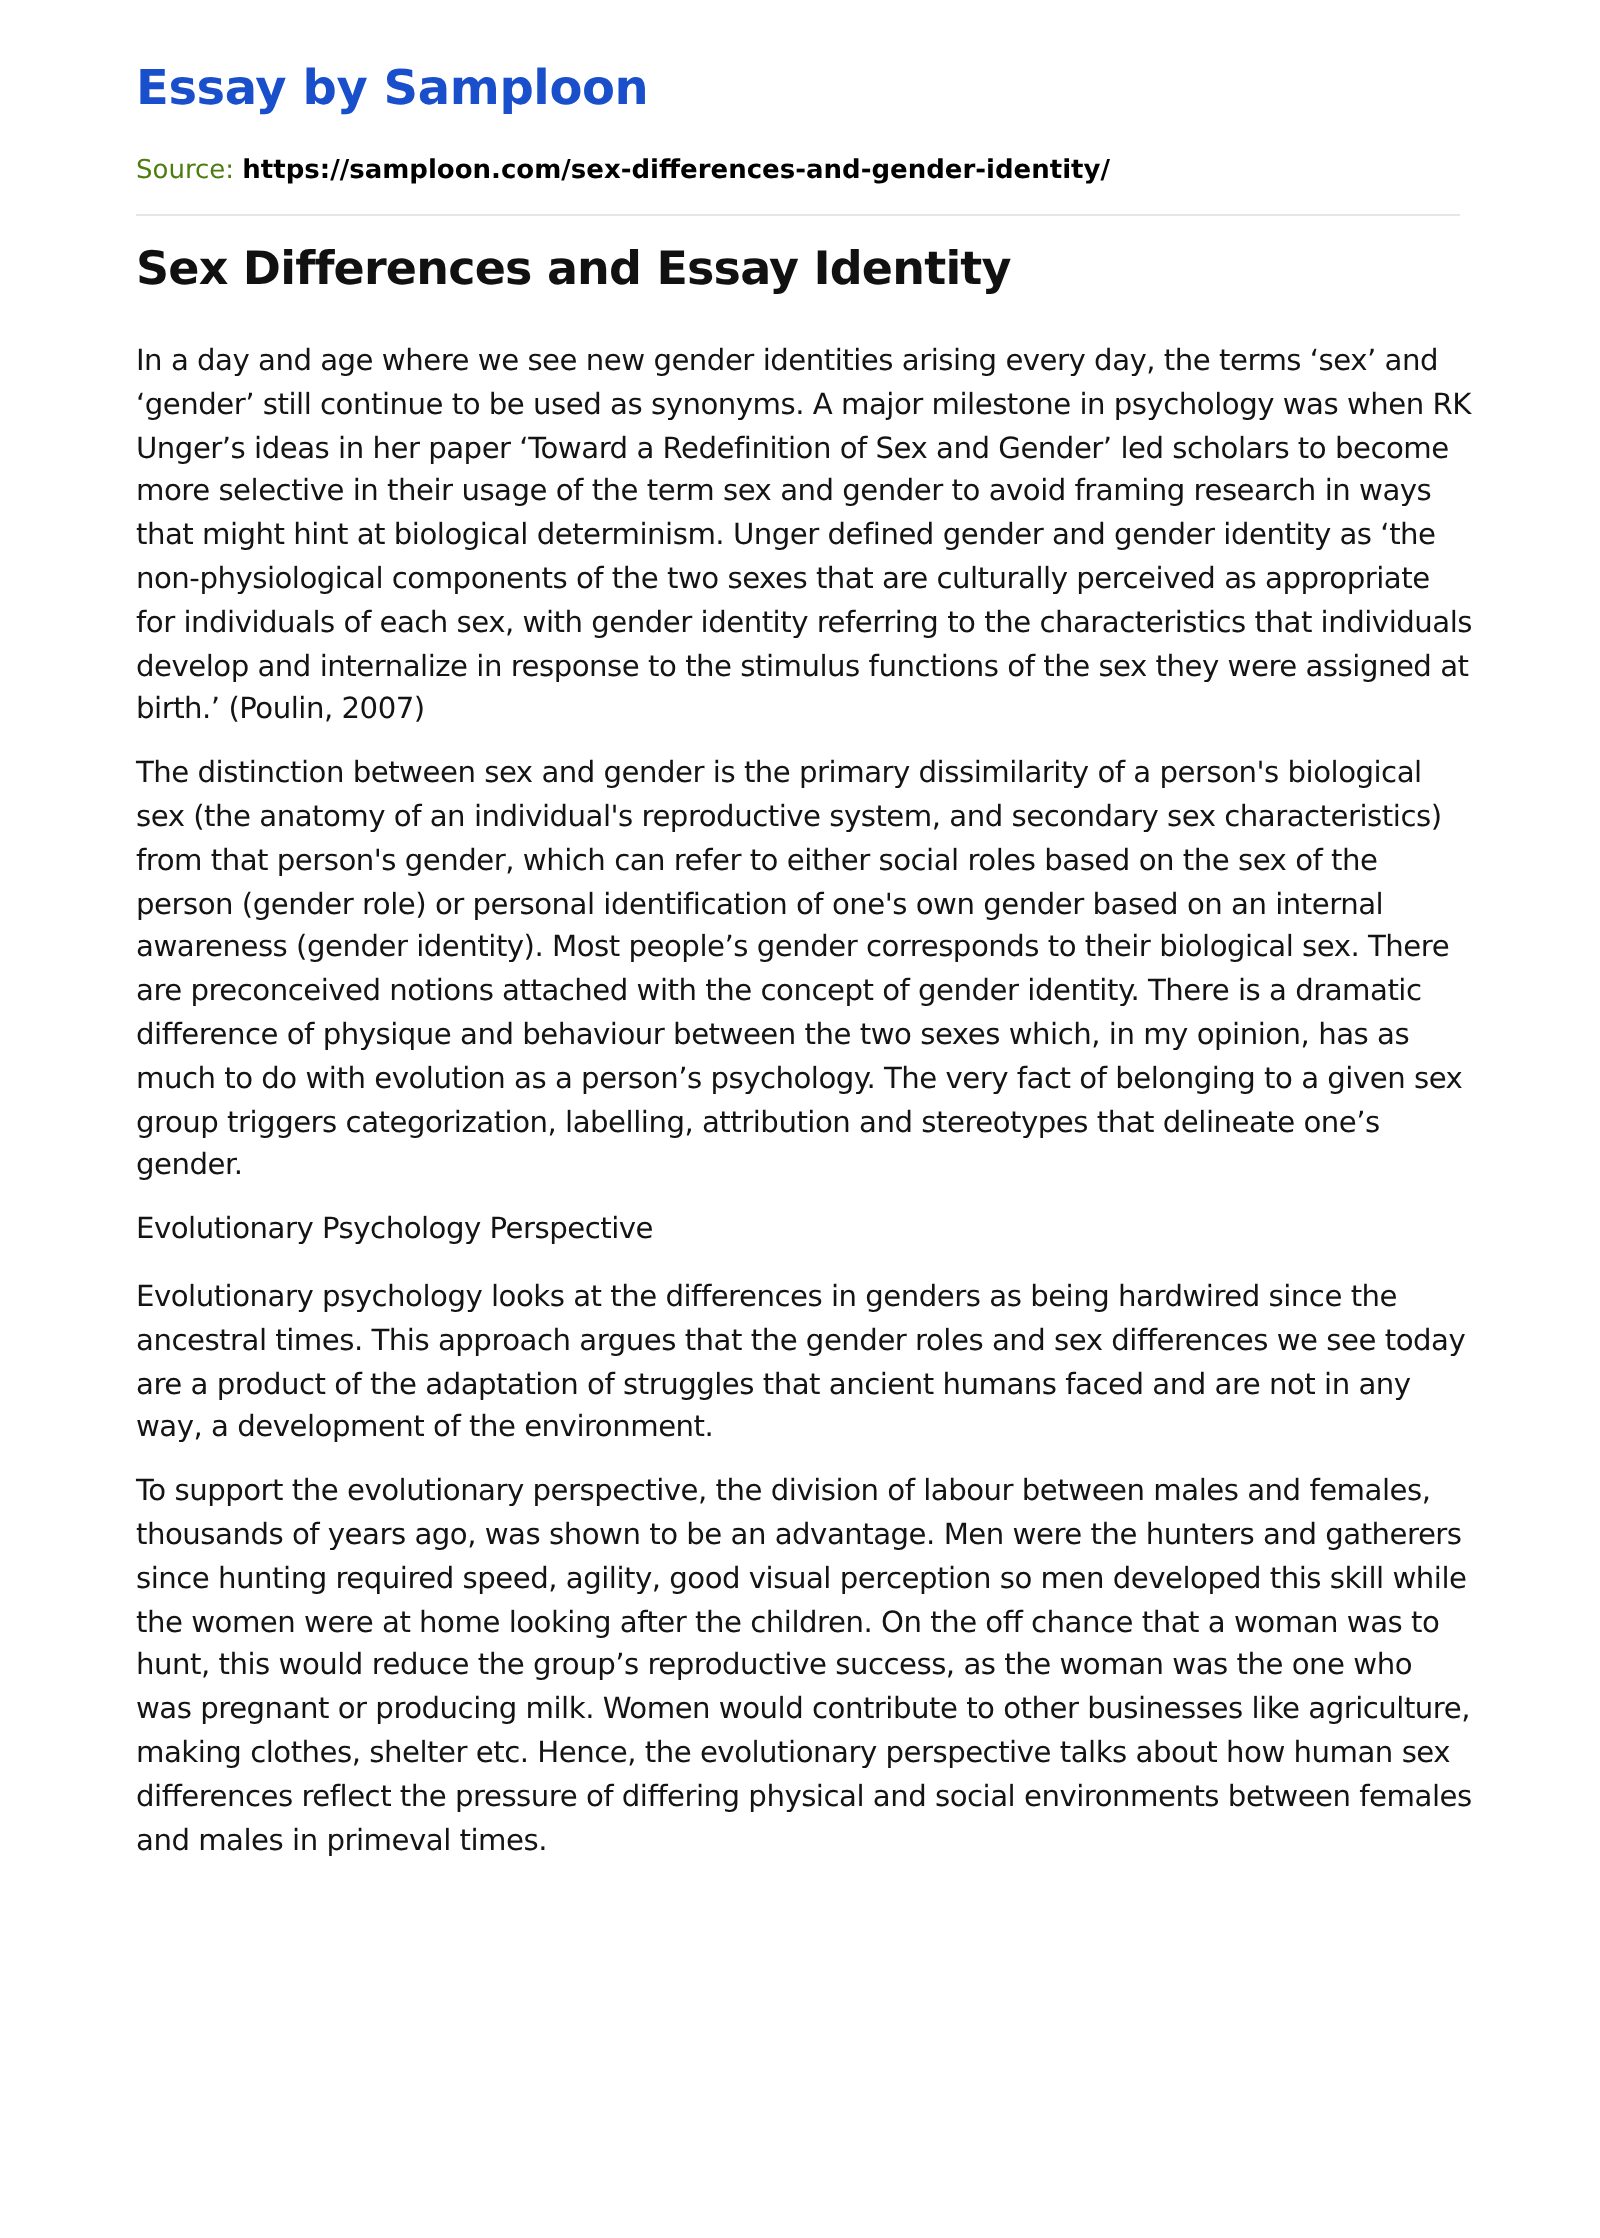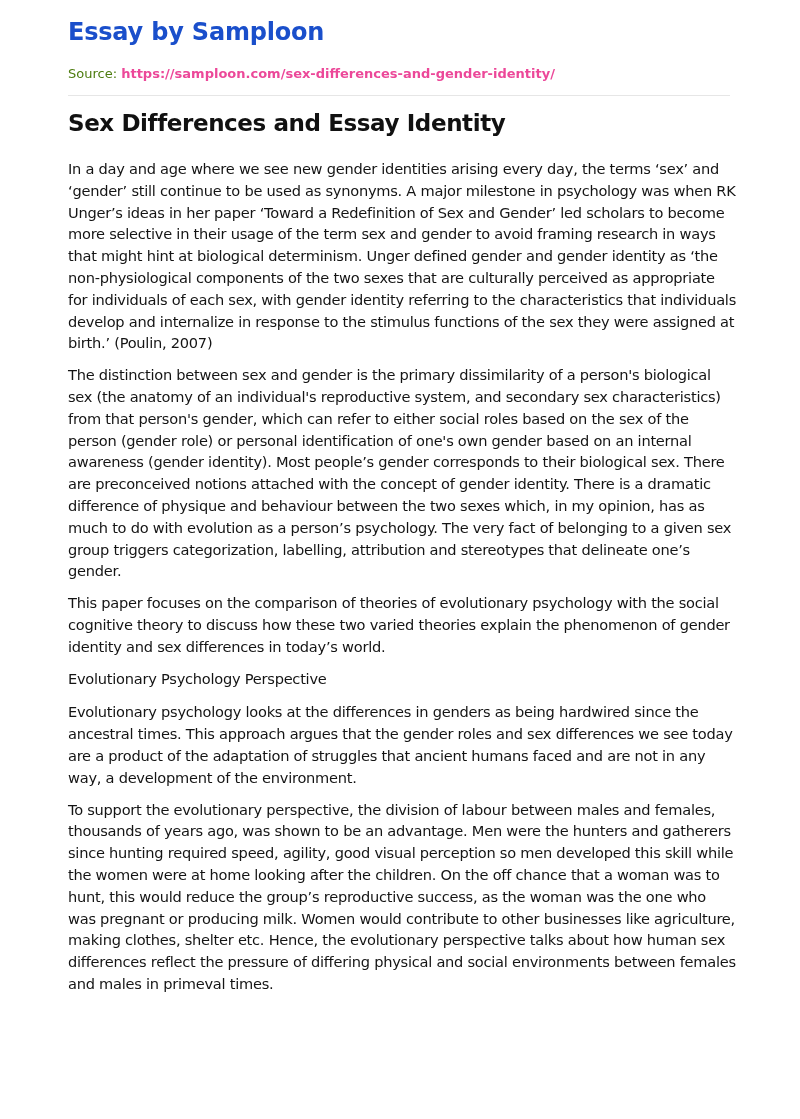--- a/index.html
+++ b/index.html
@@ -16,40 +16,40 @@
     }
     .page {
       position: relative;
       width: 800px;
       height: 1119px;
       box-sizing: border-box;
       padding: 0 70px 0 68px;
     }
     .site-title {
       margin: 0;
-      padding-top: 16px;
+      padding-top: 28px;
       font-family: "DejaVu Sans", sans-serif;
       font-weight: bold;
       font-size: 24px;
       line-height: 32px;
       letter-spacing: -0.2px;
       color: #1a4fcb;
     }
     .source-line {
       margin-top: 17px;
       font-size: 13px;
       line-height: 18px;
       color: #6b6b6b;
       white-space: nowrap;
     }
     .source-label {
       color: #4d7c0f;
     }
     .source-link {
-      color: #ec4899;
+      color: #000000;
       font-weight: bold;
       text-decoration: none;
     }
     .divider {
       margin-top: 12px;
       width: 662px;
       height: 1px;
       background: #e6e6e6;
       border: 0;
     }
@@ -88,18 +88,17 @@
     <a class="source-link" title="https://samploon.com/sex-differences-and-gender-identity/">https://samploon.com/sex-differences-and-gender-identity/</a>
   </div>
 
   <div class="divider"></div>
 
   <h2 class="essay-title">Sex Differences and Essay Identity</h2>
 
   <div class="essay-body">
     <p>In a day and age where we see new gender identities arising every day, the terms ‘sex’ and ‘gender’ still continue to be used as synonyms. A major milestone in psychology was when RK Unger’s ideas in her paper ‘Toward a Redefinition of Sex and Gender’ led scholars to become more selective in their usage of the term sex and gender to avoid framing research in ways that might hint at biological determinism. Unger defined gender and gender identity as ‘the non-physiological components of the two sexes that are culturally perceived as appropriate for individuals of each sex, with gender identity referring to the characteristics that individuals develop and internalize in response to the stimulus functions of the sex they were assigned at birth.’ (Poulin, 2007)</p>
     <p>The distinction between sex and gender is the primary dissimilarity of a person's biological sex (the anatomy of an individual's reproductive system, and secondary sex characteristics) from that person's gender, which can refer to either social roles based on the sex of the person (gender role) or personal identification of one's own gender based on an internal awareness (gender identity). Most people’s gender corresponds to their biological sex. There are preconceived notions attached with the concept of gender identity. There is a dramatic difference of physique and behaviour between the two sexes which, in my opinion, has as much to do with evolution as a person’s psychology. The very fact of belonging to a given sex group triggers categorization, labelling, attribution and stereotypes that delineate one’s gender.</p>
-    <p>This paper focuses on the comparison of theories of evolutionary psychology with the social cognitive theory to discuss how these two varied theories explain the phenomenon of gender identity and sex differences in today’s world.</p>
     <p class="subheading">Evolutionary Psychology Perspective</p>
     <p>Evolutionary psychology looks at the differences in genders as being hardwired since the ancestral times. This approach argues that the gender roles and sex differences we see today are a product of the adaptation of struggles that ancient humans faced and are not in any way, a development of the environment.</p>
     <p>To support the evolutionary perspective, the division of labour between males and females, thousands of years ago, was shown to be an advantage. Men were the hunters and gatherers since hunting required speed, agility, good visual perception so men developed this skill while the women were at home looking after the children. On the off chance that a woman was to hunt, this would reduce the group’s reproductive success, as the woman was the one who was pregnant or producing milk. Women would contribute to other businesses like agriculture, making clothes, shelter etc. Hence, the evolutionary perspective talks about how human sex differences reflect the pressure of differing physical and social environments between females and males in primeval times.</p>
   </div>
 </div>
 
 </body></html>

